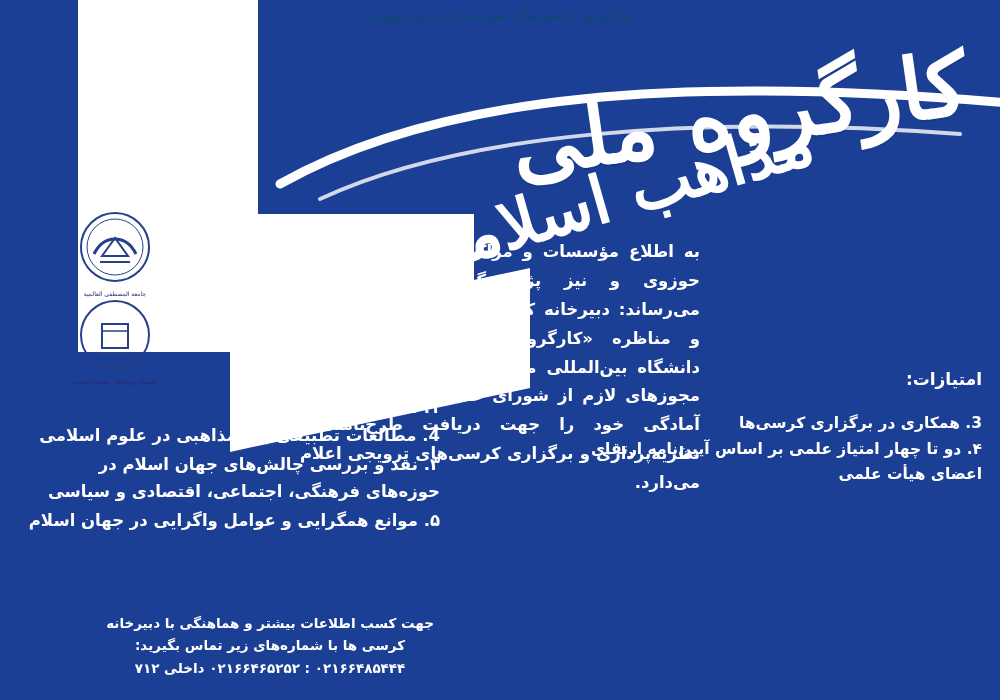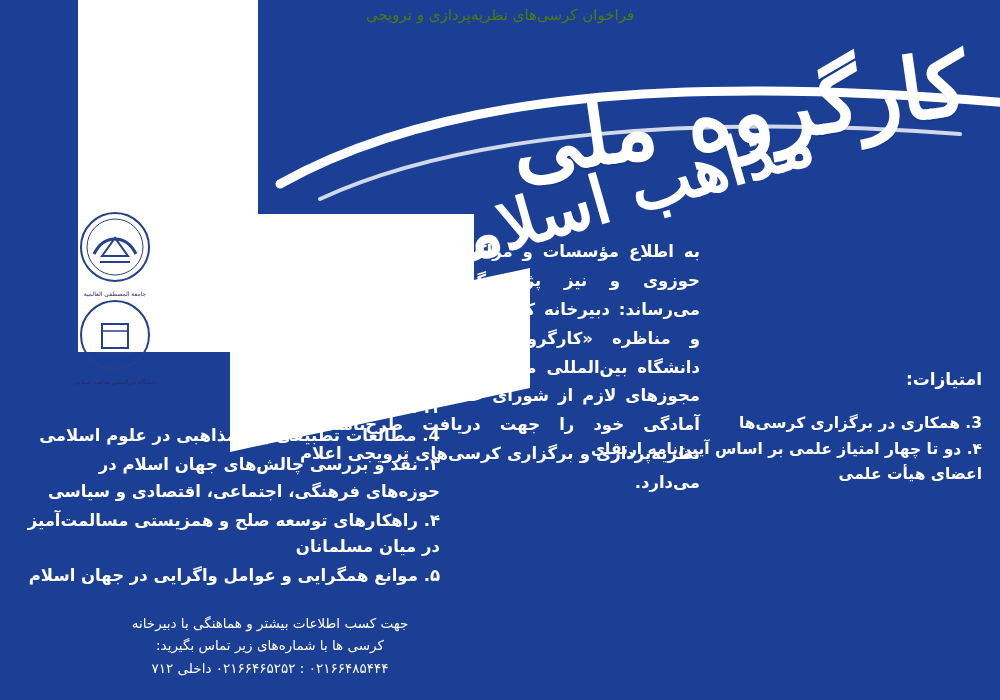--- a/index.html
+++ b/index.html
@@ -73,21 +73,21 @@
     width: 180px; height: 146px;
     background: #ffffff;
   }
 
   
   .call-line {
     position: absolute;
     left: 0; top: 6px;
     width: 1000px;
     text-align: center;
-    color: #4d7c0f;
+    color: #0c4a6e;
     font-size: 15px;
     letter-spacing: 0.2px;
     direction: rtl;
   }
 
   
   .title-wrap {
     position: absolute;
     left: 110px; top: 24px;
     width: 860px; height: 180px;
@@ -198,21 +198,21 @@
   
   .contact {
     position: absolute;
     right: 470px; top: 612px;
     width: 520px;
     direction: rtl;
     text-align: center;
     color: #ffffff;
     font-size: 13.5px;
     line-height: 1.65;
-    font-weight: 400;
+    font-weight: 700;
   }
   .contact p { margin: 0; }
 </style>
 </head>
 <body>
 
 <div class="poster">
 
   <div class="bg-left-band"></div>
   <div class="bg-top-band"></div>
@@ -257,21 +257,20 @@
     <div class="logo-caption">دانشگاه بین‌المللی مذاهب اسلامی</div>
   </div>
 
   <div class="intro">به اطلاع مؤسسات و مراکز علمی دانشگاهی و حوزوی و نیز پژوهشگران و علاقه‌مندان می‌رساند: دبیرخانه کرسی‌های نظریه‌پردازی نقد و مناظره «کارگروه ملی مذاهب اسلامی» دانشگاه بین‌المللی مذاهب اسلامی با دارا بودن مجوزهای لازم از شورای عالی انقلاب فرهنگی، آمادگی خود را جهت دریافت طرح‌نامه‌های نظریه‌پردازی و برگزاری کرسی‌های ترویجی اعلام می‌دارد.</div>
 
   <div class="mehvar">
     <p class="heading">محورها:</p>
     <p>۱. تقریب مذاهب اسلامی</p>
     <p>4. مطالعات تطبیقی بین مذاهبی در علوم اسلامی</p>
     <p>۳. نقد و بررسی چالش‌های جهان اسلام در حوزه‌های فرهنگی، اجتماعی، اقتصادی و سیاسی</p>
-    <p>۴. راهکارهای توسعه صلح و همزیستی مسالمت‌آمیز در میان مسلمانان</p>
     <p>۵. موانع همگرایی و عوامل واگرایی در جهان اسلام</p>
   </div>
 
   <div class="emtiaz">
     <p class="heading">امتیازات:</p>
     <p>3. همکاری در برگزاری کرسی‌ها</p>
     <p>۴. دو تا چهار امتیاز علمی بر اساس آیین‌نامه ارتقای اعضای هیأت علمی</p>
   </div>
 
   <div class="contact">

